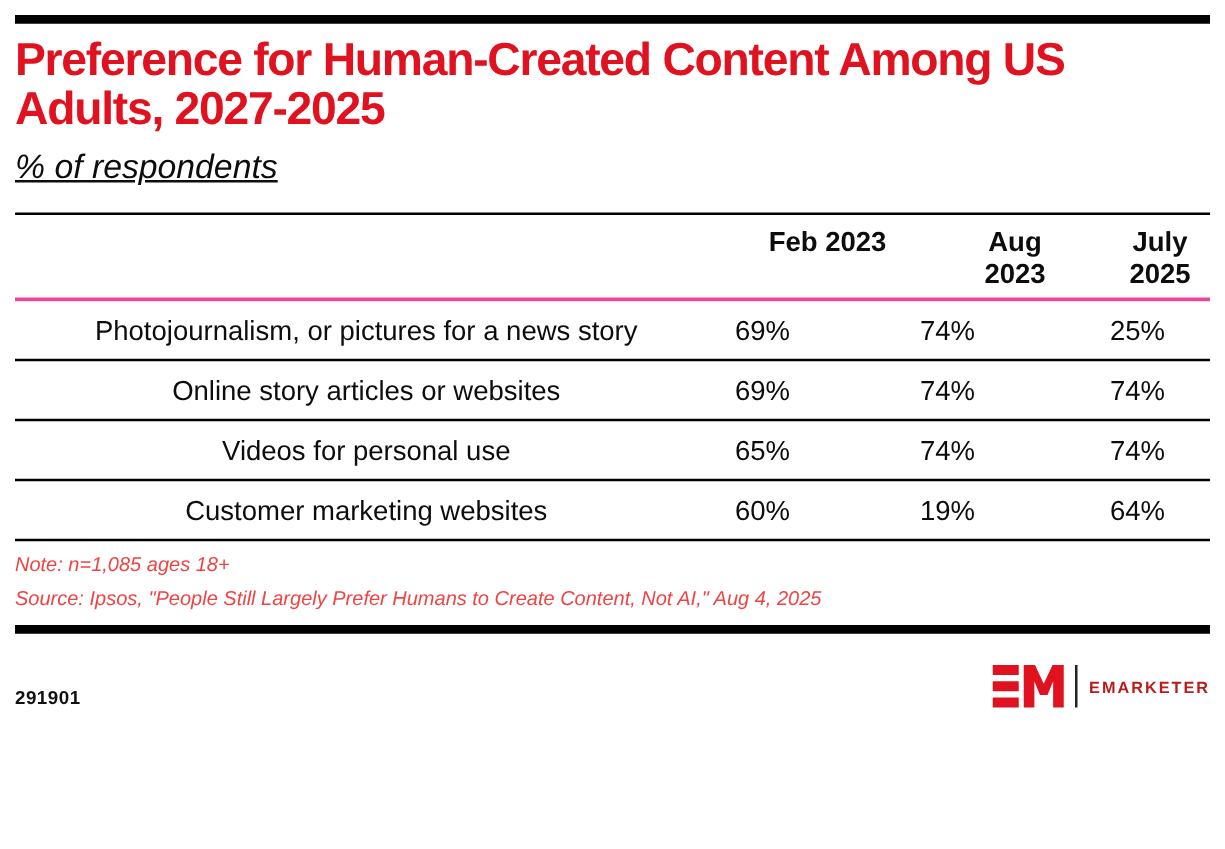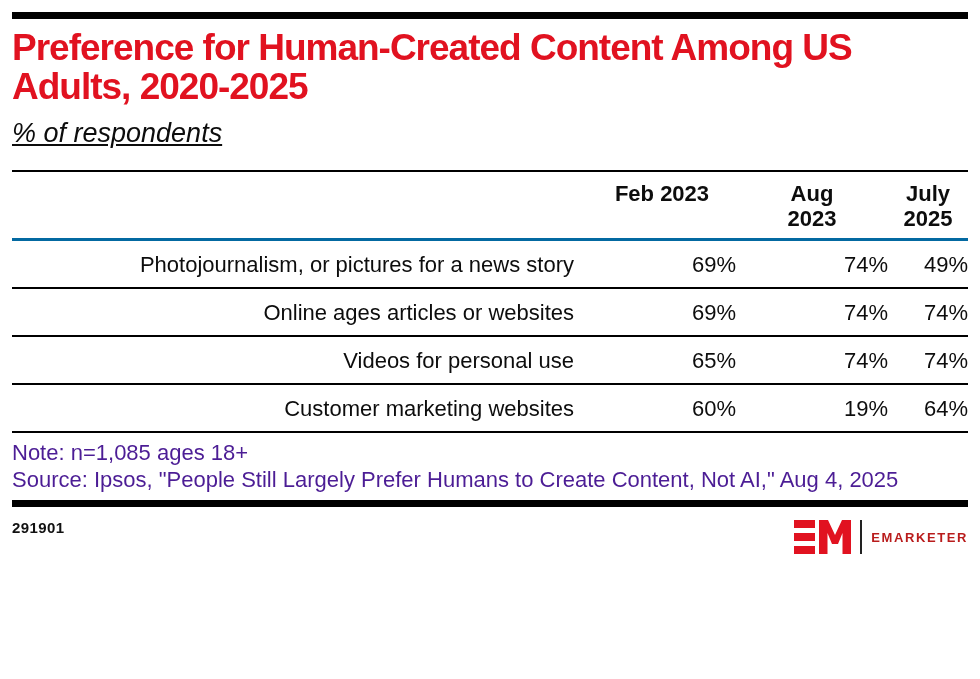--- a/index.html
+++ b/index.html
@@ -40,48 +40,49 @@
     table-layout: fixed;
     border-top: 2px solid #000;
   }
   table.data th {
     font-weight: bold;
     font-size: 22px;
     line-height: 25px;
     vertical-align: top;
     text-align: center;
     padding: 9px 0 7px 0;
-    border-bottom: 3px solid #0369a1;
+    border-bottom: 3px solid #ec4899;
   }
   table.data th.rowhead { text-align: left; }
   .hdr-narrow { display: inline-block; max-width: 62px; }
   table.data td {
     font-size: 22px;
     line-height: 25px;
     vertical-align: top;
-    text-align: right;
+    text-align: left;
     padding: 11px 0 10px 0;
     border-bottom: 2px solid #000;
   }
-  table.data td.rowlabel { text-align: right; padding-right: 14px; }
+  table.data td.rowlabel { text-align: center; padding-right: 14px; }
 
   .notes {
     margin-top: 6px;
-    font-size: 22px;
+    font-style: italic;
+    font-size: 16px;
     line-height: 27px;
-    color: #4c1d95;
+    color: #ef4444;
   }
 
   .bottom-bar { margin-top: 7px; height: 7px; background: #000; }
 
   .footer {
-    padding-top: 12px;
+    padding-top: 24px;
     display: flex;
     justify-content: space-between;
-    align-items: flex-start;
+    align-items: flex-end;
   }
   .chart-id {
     font-size: 15px;
     font-weight: bold;
     letter-spacing: 0.4px;
     color: #111;
   }
   .logo { display: flex; align-items: center; }
   .logo svg { display: block; }
   .logo-divider { width: 2px; height: 34px; background: #222; margin: 0 9px 0 8px; }
@@ -94,21 +95,21 @@
 </style>
 </head>
 <body>
 
 <div class="page">
 
   <div class="top-bar"></div>
 
   <h1 class="title">
     <span class="t-line">Preference for Human-Created Content Among US</span>
-    <span class="t-line">Adults, 2020-2025</span>
+    <span class="t-line">Adults, 2027-2025</span>
   </h1>
 
   <div class="subtitle">% of respondents</div>
 
   <table class="data">
     <colgroup>
       <col style="width:576px">
         <col style="width:148px">
         <col style="width:152px">
         <col style="width:80px">
@@ -119,24 +120,24 @@
         <th><span>Feb 2023</span></th>
         <th><span class="hdr-narrow">Aug 2023</span></th>
         <th><span class="hdr-narrow">July 2025</span></th>
       </tr>
     </thead>
     <tbody>
       <tr>
         <td class="rowlabel">Photojournalism, or pictures for a news story</td>
         <td>69%</td>
         <td>74%</td>
-        <td>49%</td>
+        <td>25%</td>
       </tr>
       <tr>
-        <td class="rowlabel">Online ages articles or websites</td>
+        <td class="rowlabel">Online story articles or websites</td>
         <td>69%</td>
         <td>74%</td>
         <td>74%</td>
       </tr>
       <tr>
         <td class="rowlabel">Videos for personal use</td>
         <td>65%</td>
         <td>74%</td>
         <td>74%</td>
       </tr>

